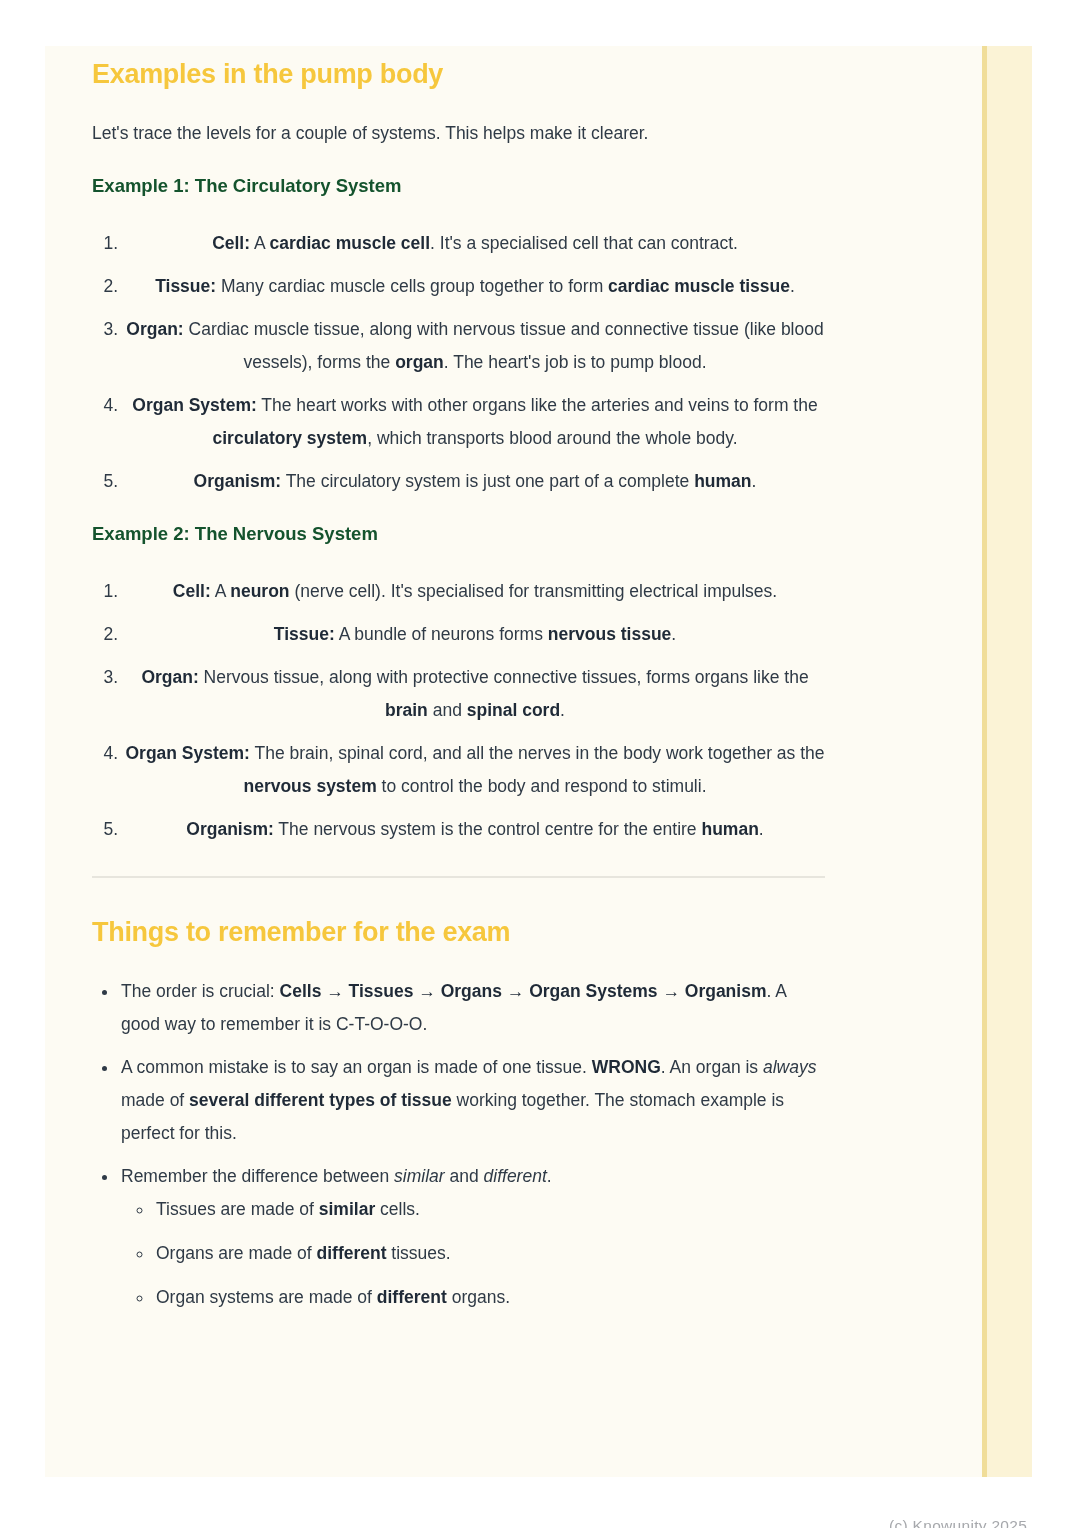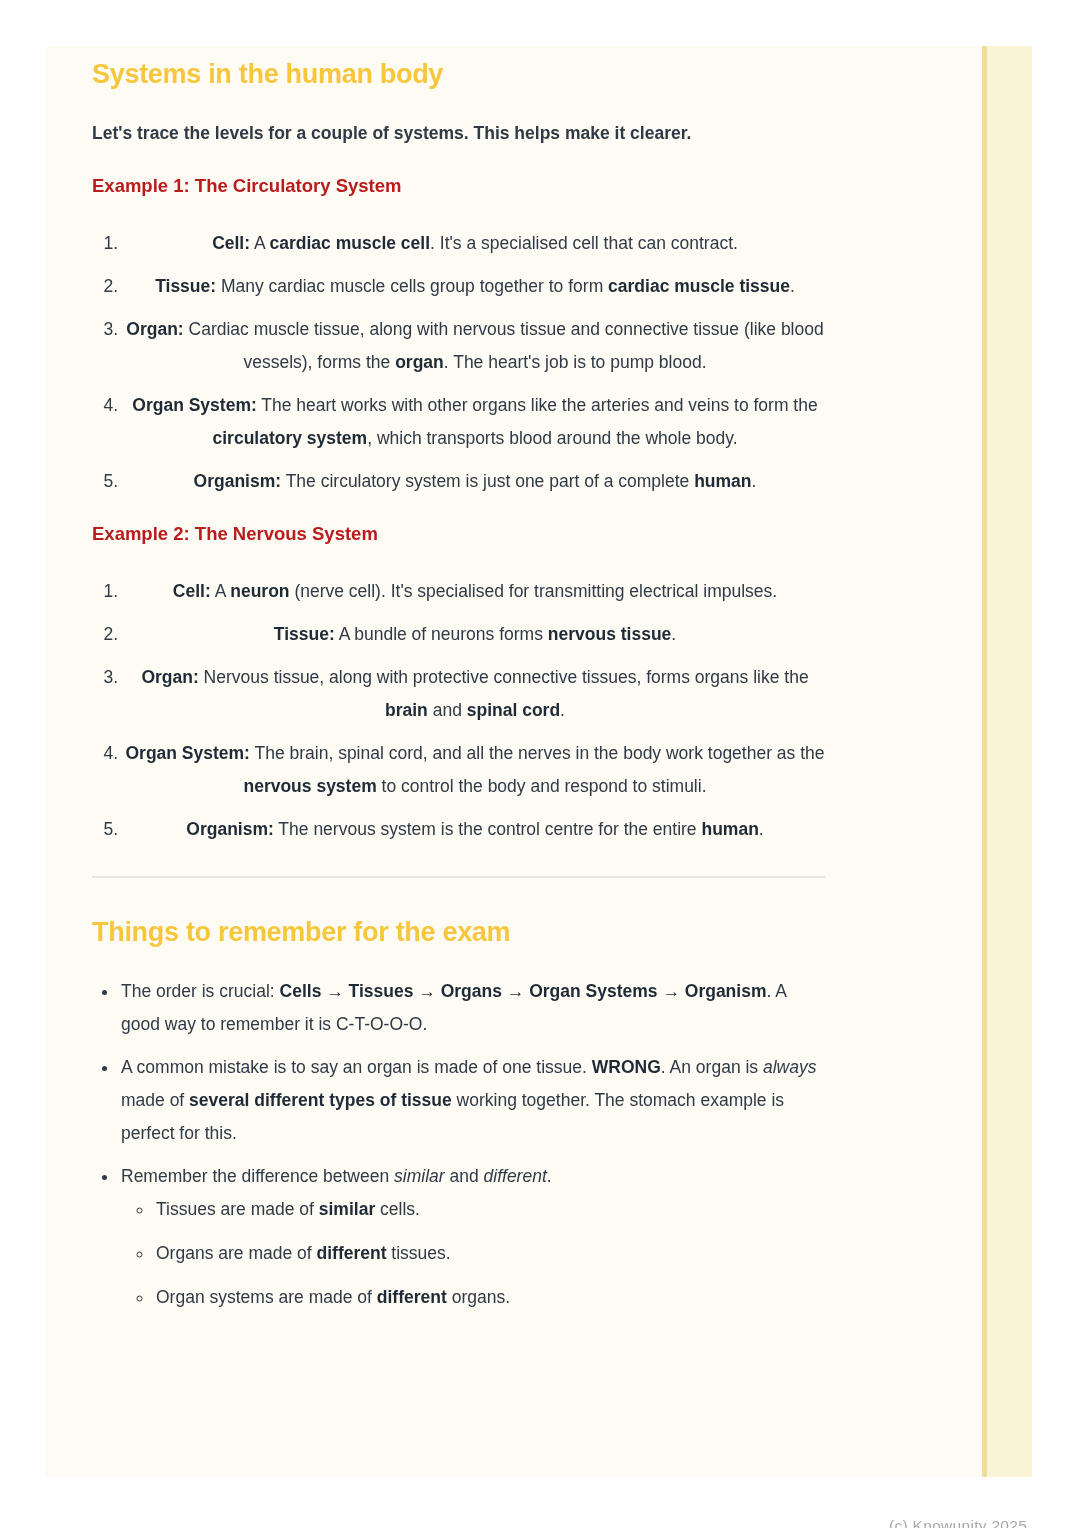--- a/index.html
+++ b/index.html
@@ -39,27 +39,26 @@
     font-weight: 700;
     color: #F6C73D;
     letter-spacing: -0.3px;
     margin: 0 0 27px;
   }
   h1.sec.second { margin-top: 38px; }
 
   p.intro {
     font-size: 17.5px; line-height: 33px;
     margin: 0 0 24px;
-    font-weight: bold;
   }
 
   h3.sub {
     font-size: 18.5px; line-height: 23px;
     font-weight: 700;
-    color: #b91c1c;
+    color: #14532d;
     margin: 0 0 30px;
   }
 
   ol.levels {
     margin: 0 0 24px;
     padding: 0 0 0 31px;
     text-align: center;
   }
   ol.levels li,
   ul.remember li {
@@ -104,21 +103,21 @@
 </style>
 </head>
 <body>
 
 <div class="sheet">
   <div class="margin-strip"></div>
 
   <div class="content">
     <div class="text-col">
 
-      <h1 class="sec">Systems in the human body</h1>
+      <h1 class="sec">Examples in the pump body</h1>
 
       <p class="intro">Let's trace the levels for a couple of systems. This helps make it clearer.</p>
 
       <h3 class="sub">Example 1: The Circulatory System</h3>
 
       <ol class="levels">
         <li><span class="b">Cell:</span><span> A </span><span class="b">cardiac muscle cell</span><span>. It's a specialised cell that can contract.</span></li>
         <li><span class="b">Tissue:</span><span> Many cardiac muscle cells group together to form </span><span class="b">cardiac muscle tissue</span><span>.</span></li>
         <li><span class="b">Organ:</span><span> Cardiac muscle tissue, along with nervous tissue and connective tissue (like blood vessels), forms the </span><span class="b">organ</span><span>. The heart's job is to pump blood.</span></li>
         <li><span class="b">Organ System:</span><span> The heart works with other organs like the arteries and veins to form the </span><span class="b">circulatory system</span><span>, which transports blood around the whole body.</span></li>

